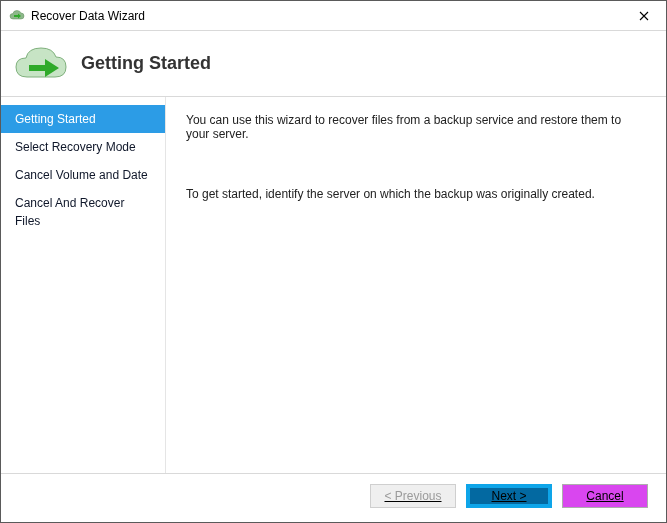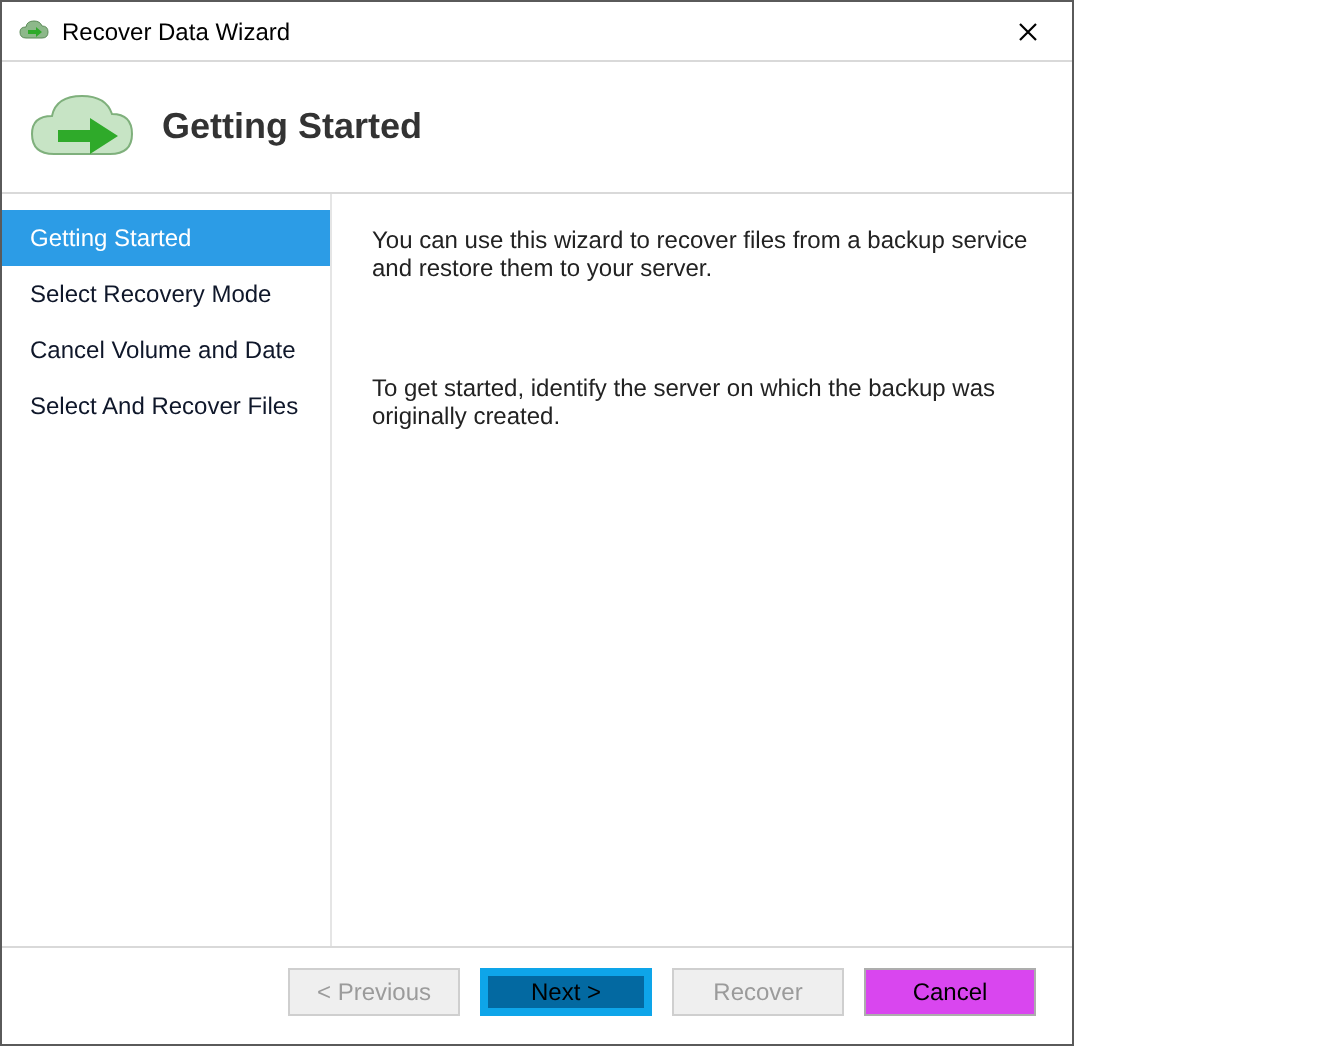--- a/index.html
+++ b/index.html
@@ -4,21 +4,21 @@
 <style>
   * { box-sizing: border-box; }
   body {
     margin: 0;
     font-family: "Segoe UI", Tahoma, sans-serif;
     font-size: 12px;
     background: #fff;
     color: #000;
   }
   .window {
-    width: 537px;
+    width: 667px;
     height: 523px;
     border: 1px solid #5a5a5a;
     display: flex;
     flex-direction: column;
     background: #fff;
   }
   .titlebar {
     height: 30px;
     display: flex;
     align-items: center;
@@ -136,20 +136,21 @@
     background: #000;
     border-radius: 50%;
   }
 
   .footer {
     border-top: 1px solid #d9d9d9;
     padding: 10px 18px 14px 0;
     display: flex;
     justify-content: flex-end;
     gap: 10px;
+    text-decoration: underline;
   }
   .btn {
     min-width: 86px;
     height: 24px;
     border: 1px solid #adadad;
     background: #d946ef;
     font-size: 12px;
     display: flex;
     align-items: center;
     justify-content: center;
@@ -194,31 +195,30 @@
     </svg>
     <div class="header-title">Getting Started</div>
   </div>
 
   <div class="body">
 
     <div class="sidebar">
       <div class="step active">Getting Started</div>
       <div class="step">Select Recovery Mode</div>
       <div class="step">Cancel Volume and Date</div>
-      <div class="step">Select And Recover Files</div>
+      <div class="step">Cancel And Recover Files</div>
     </div>
 
     <div class="content">
       <div class="intro">You can use this wizard to recover files from a backup service and restore them to your server.</div>
       <div class="instruct">To get started, identify the server on which the backup was originally created.</div>
 
     </div>
 
   </div>
 
   <div class="footer">
     <div class="btn disabled">&lt; Previous</div>
     <div class="btn primary">Next &gt;</div>
-    <div class="btn disabled">Recover</div>
     <div class="btn">Cancel</div>
   </div>
 
 </div>
 
 </body></html>

